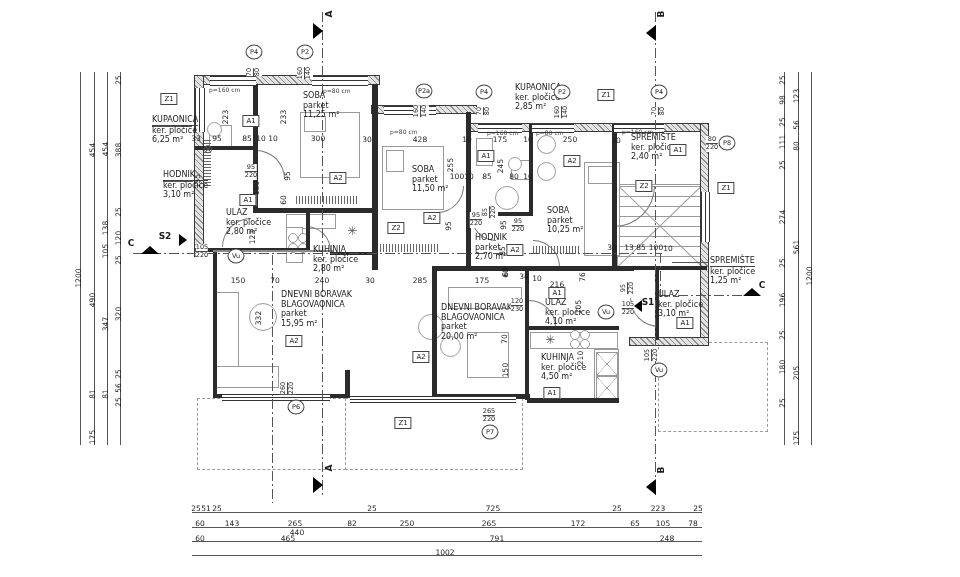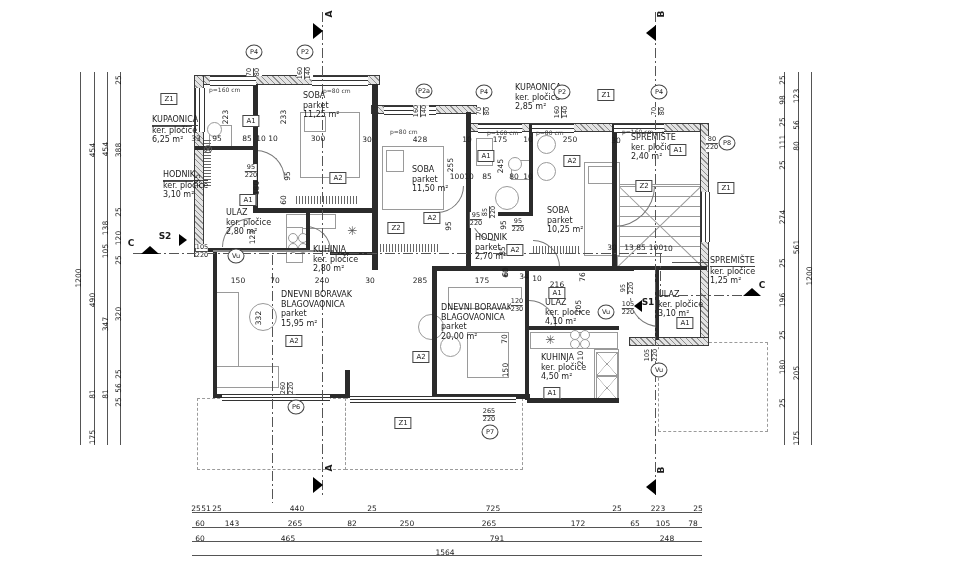--- a/index.html
+++ b/index.html
@@ -439,41 +439,41 @@
     <div class="dim v" style="left: 796px; top: 96px;">123</div>
     <div class="dim v" style="left: 796px; top: 125px;">56</div>
     <div class="dim v" style="left: 796px; top: 146px;">80</div>
     <div class="dim v" style="left: 796px; top: 247px;">561</div>
     <div class="dim v" style="left: 796px; top: 373px;">205</div>
     <div class="dim v" style="left: 796px; top: 438px;">175</div>
     <div class="dim v" style="left: 809px; top: 276px;">1200</div>
     <div class="dim" style="left: 196px; top: 508px;">25</div>
     <div class="dim" style="left: 206px; top: 508px;">51</div>
     <div class="dim" style="left: 217px; top: 508px;">25</div>
-    <div class="dim" style="left: 297px; top: 508px;">440</div>
+    <div class="dim" style="left: 297px; top: 532px;">440</div>
     <div class="dim" style="left: 372px; top: 508px;">25</div>
     <div class="dim" style="left: 493px; top: 508px;">725</div>
     <div class="dim" style="left: 617px; top: 508px;">25</div>
     <div class="dim" style="left: 658px; top: 508px;">223</div>
     <div class="dim" style="left: 698px; top: 508px;">25</div>
     <div class="dim" style="left: 200px; top: 523px;">60</div>
     <div class="dim" style="left: 232px; top: 523px;">143</div>
     <div class="dim" style="left: 295px; top: 523px;">265</div>
     <div class="dim" style="left: 352px; top: 523px;">82</div>
     <div class="dim" style="left: 407px; top: 523px;">250</div>
     <div class="dim" style="left: 489px; top: 523px;">265</div>
     <div class="dim" style="left: 578px; top: 523px;">172</div>
     <div class="dim" style="left: 635px; top: 523px;">65</div>
     <div class="dim" style="left: 663px; top: 523px;">105</div>
     <div class="dim" style="left: 693px; top: 523px;">78</div>
     <div class="dim" style="left: 200px; top: 538px;">60</div>
     <div class="dim" style="left: 288px; top: 538px;">465</div>
     <div class="dim" style="left: 497px; top: 538px;">791</div>
     <div class="dim" style="left: 667px; top: 538px;">248</div>
-    <div class="dim" style="left: 445px; top: 552px;">1564</div>
+    <div class="dim" style="left: 445px; top: 552px;">1002</div>
     <div class="sec r" style="left: 329px; top: 14px;">A</div>
     <div class="tri" style="left: 313px; top: 23px; border-top: 8px solid transparent; border-bottom: 8px solid transparent; border-left: 10px solid rgb(0, 0, 0);"></div>
     <div class="sec r" style="left: 329px; top: 468px;">A</div>
     <div class="tri" style="left: 313px; top: 477px; border-top: 8px solid transparent; border-bottom: 8px solid transparent; border-left: 10px solid rgb(0, 0, 0);"></div>
     <div class="sec r" style="left: 661px; top: 14px;">B</div>
     <div class="tri" style="left: 646px; top: 25px; border-top: 8px solid transparent; border-bottom: 8px solid transparent; border-right: 10px solid rgb(0, 0, 0);"></div>
     <div class="sec r" style="left: 661px; top: 470px;">B</div>
     <div class="tri" style="left: 646px; top: 479px; border-top: 8px solid transparent; border-bottom: 8px solid transparent; border-right: 10px solid rgb(0, 0, 0);"></div>
     <div class="sec" style="left: 131px; top: 243px;">C</div>
     <div class="tri" style="left: 141px; top: 246px; border-left: 9px solid transparent; border-right: 9px solid transparent; border-bottom: 8px solid rgb(0, 0, 0);"></div>

